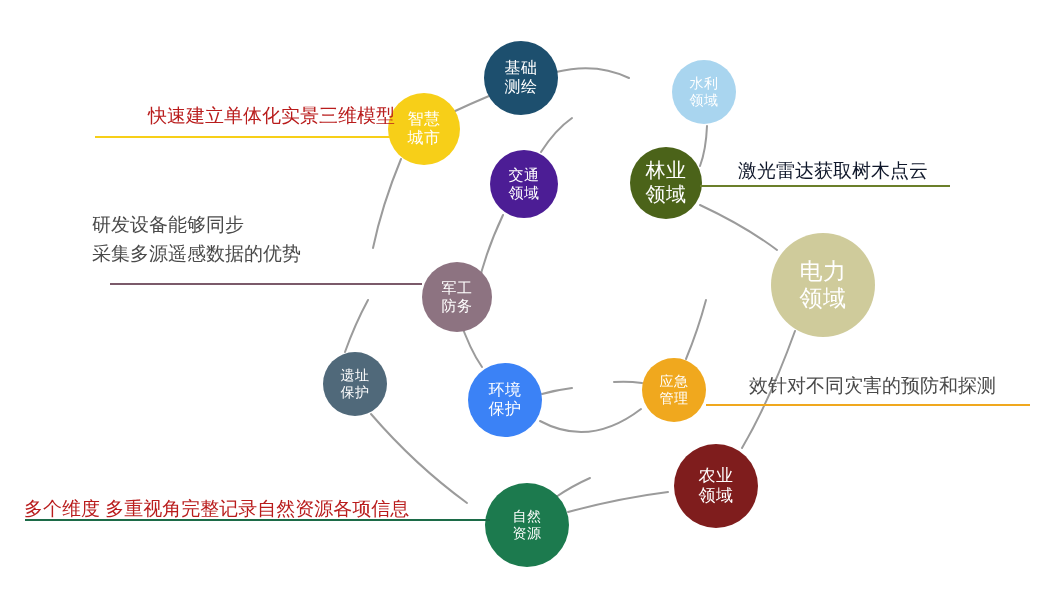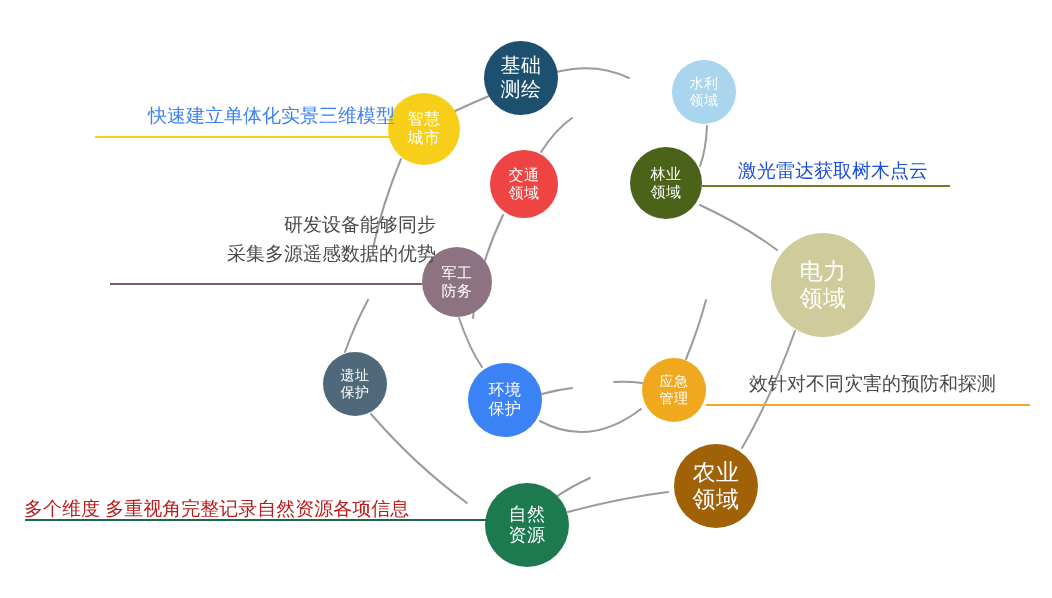--- a/index.html
+++ b/index.html
@@ -76,84 +76,84 @@
       <path d="M 540 421 Q 590 448 641 409" fill="none" stroke="#9b9b9b" stroke-width="2" stroke-linecap="round"></path>
       <path d="M 568 512 Q 620 498 668 492" fill="none" stroke="#9b9b9b" stroke-width="2" stroke-linecap="round"></path>
       <path d="M 556 497 Q 572 486 590 478" fill="none" stroke="#9b9b9b" stroke-width="2" stroke-linecap="round"></path>
       <path d="M 345 352 Q 355 324 368 300" fill="none" stroke="#9b9b9b" stroke-width="2" stroke-linecap="round"></path>
       <path d="M 542 394 Q 556 390 572 388" fill="none" stroke="#9b9b9b" stroke-width="2" stroke-linecap="round"></path>
       <path d="M 642 383 Q 628 381 614 382" fill="none" stroke="#9b9b9b" stroke-width="2" stroke-linecap="round"></path>
       <path d="M 686 359 Q 698 330 706 300" fill="none" stroke="#9b9b9b" stroke-width="2" stroke-linecap="round"></path>
     </svg>
 
   <div id="nodes-layer">
-      <div class="node" style="left: 484px; top: 41px; width: 74px; height: 74px; background: rgb(29, 79, 110); font-size: 20px;">
+      <div class="node" style="left: 484px; top: 41px; width: 74px; height: 74px; background: rgb(29, 79, 110); font-size: 16px;">
         <span class="ln">基础</span>
         <span class="ln">测绘</span>
       </div>
       <div class="node" style="left: 672px; top: 60px; width: 64px; height: 64px; background: rgb(169, 213, 239); font-size: 14px; align-items: center;">
         <span class="ln">水利</span>
         <span class="ln">领域</span>
       </div>
       <div class="node" style="left: 388px; top: 93px; width: 72px; height: 72px; background: rgb(247, 207, 24); font-size: 16px;">
         <span class="ln">智慧</span>
         <span class="ln">城市</span>
       </div>
-      <div class="node" style="left: 490px; top: 150px; width: 68px; height: 68px; background: #ef4444; font-size: 15px; text-align: center;">
+      <div class="node" style="left: 490px; top: 150px; width: 68px; height: 68px; background: #4c1d95; font-size: 15px; text-align: center;">
         <span class="ln">交通</span>
         <span class="ln">领域</span>
       </div>
-      <div class="node" style="left: 630px; top: 147px; width: 72px; height: 72px; background: rgb(75, 99, 25); font-size: 15px;">
+      <div class="node" style="left: 630px; top: 147px; width: 72px; height: 72px; background: rgb(75, 99, 25); font-size: 20px;">
         <span class="ln">林业</span>
         <span class="ln">领域</span>
       </div>
       <div class="node" style="left: 771px; top: 233px; width: 104px; height: 104px; background: rgb(207, 203, 155); font-size: 23px;">
         <span class="ln">电力</span>
         <span class="ln">领域</span>
       </div>
-      <div class="node" style="left: 422px; top: 247px; width: 70px; height: 70px; background: rgb(141, 115, 129); font-size: 15px;">
+      <div class="node" style="left: 422px; top: 262px; width: 70px; height: 70px; background: rgb(141, 115, 129); font-size: 15px;">
         <span class="ln">军工</span>
         <span class="ln">防务</span>
       </div>
       <div class="node" style="left: 323px; top: 352px; width: 64px; height: 64px; background: rgb(80, 105, 122); font-size: 14px;">
         <span class="ln">遗址</span>
         <span class="ln">保护</span>
       </div>
       <div class="node" style="left: 468px; top: 363px; width: 74px; height: 74px; background: #3b82f6; font-size: 16px;">
         <span class="ln">环境</span>
         <span class="ln">保护</span>
       </div>
       <div class="node" style="left: 642px; top: 358px; width: 64px; height: 64px; background: rgb(240, 168, 30); font-size: 14px;">
         <span class="ln">应急</span>
         <span class="ln">管理</span>
       </div>
-      <div class="node" style="left: 674px; top: 444px; width: 84px; height: 84px; background: #a16207; font-size: 23px;">
+      <div class="node" style="left: 674px; top: 444px; width: 84px; height: 84px; background: #7f1d1d; font-size: 17px;">
         <span class="ln">农业</span>
         <span class="ln">领域</span>
       </div>
-      <div class="node" style="left: 485px; top: 483px; width: 84px; height: 84px; background: rgb(28, 122, 78); font-size: 18px;">
+      <div class="node" style="left: 485px; top: 483px; width: 84px; height: 84px; background: rgb(28, 122, 78); font-size: 14px;">
         <span class="ln">自然</span>
         <span class="ln">资源</span>
       </div>
     </div>
   <div id="callouts-layer">
-      <div class="callout" style="left: 95px; top: 101px; font-size: 19px; color: #3b82f6; text-align: right; width: 300px;">
+      <div class="callout" style="left: 95px; top: 101px; font-size: 19px; color: #b91c1c; text-align: right; width: 300px;">
         <span class="ctext" style="line-height: 1.55;">快速建立单体化实景三维模型</span>
       </div>
       <div class="rule" style="left: 95px; top: 136px; width: 300px; border-top-width: 2.5px; border-top-color: rgb(247, 207, 24);"></div>
-      <div class="callout" style="left: 124px; top: 210px; font-size: 19px; color: rgb(74, 74, 74); text-align: right; width: 312px;">
+      <div class="callout" style="left: 92px; top: 210px; font-size: 19px; color: rgb(74, 74, 74); text-align: left; width: 312px;">
         <span class="ctext" style="line-height: 1.55;">研发设备能够同步</span>
         <span class="ctext" style="line-height: 1.55;">采集多源遥感数据的优势</span>
       </div>
       <div class="rule" style="left: 110px; top: 283px; width: 312px; border-top-width: 2.2px; border-top-color: rgb(123, 90, 106);"></div>
-      <div class="callout" style="left: 738px; top: 156px; font-size: 19px; color: #1d4ed8; text-align: left;">
+      <div class="callout" style="left: 738px; top: 156px; font-size: 19px; color: #0f172a; text-align: left;">
         <span class="ctext" style="line-height: 1.55;">激光雷达获取树木点云</span>
       </div>
       <div class="rule" style="left: 700px; top: 185px; width: 250px; border-top-width: 2.2px; border-top-color: rgb(107, 127, 42);"></div>
-      <div class="callout" style="left: 749px; top: 371px; font-size: 19px; color: rgb(74, 74, 74); text-align: left; font-family: Liberation Mono, monospace;">
+      <div class="callout" style="left: 749px; top: 371px; font-size: 19px; color: rgb(74, 74, 74); text-align: left;">
         <span class="ctext" style="line-height: 1.55;">效针对不同灾害的预防和探测</span>
       </div>
       <div class="rule" style="left: 706px; top: 404px; width: 324px; border-top-width: 2.2px; border-top-color: rgb(240, 168, 30);"></div>
       <div class="callout" style="left: 24px; top: 494px; font-size: 19px; color: #b91c1c; text-align: right;">
         <span class="ctext" style="line-height: 1.55;">多个维度 多重视角完整记录自然资源各项信息</span>
       </div>
       <div class="rule" style="left: 25px; top: 519px; width: 465px; border-top-width: 2.5px; border-top-color: rgb(28, 107, 72);"></div>
     </div>
 
 </div>

